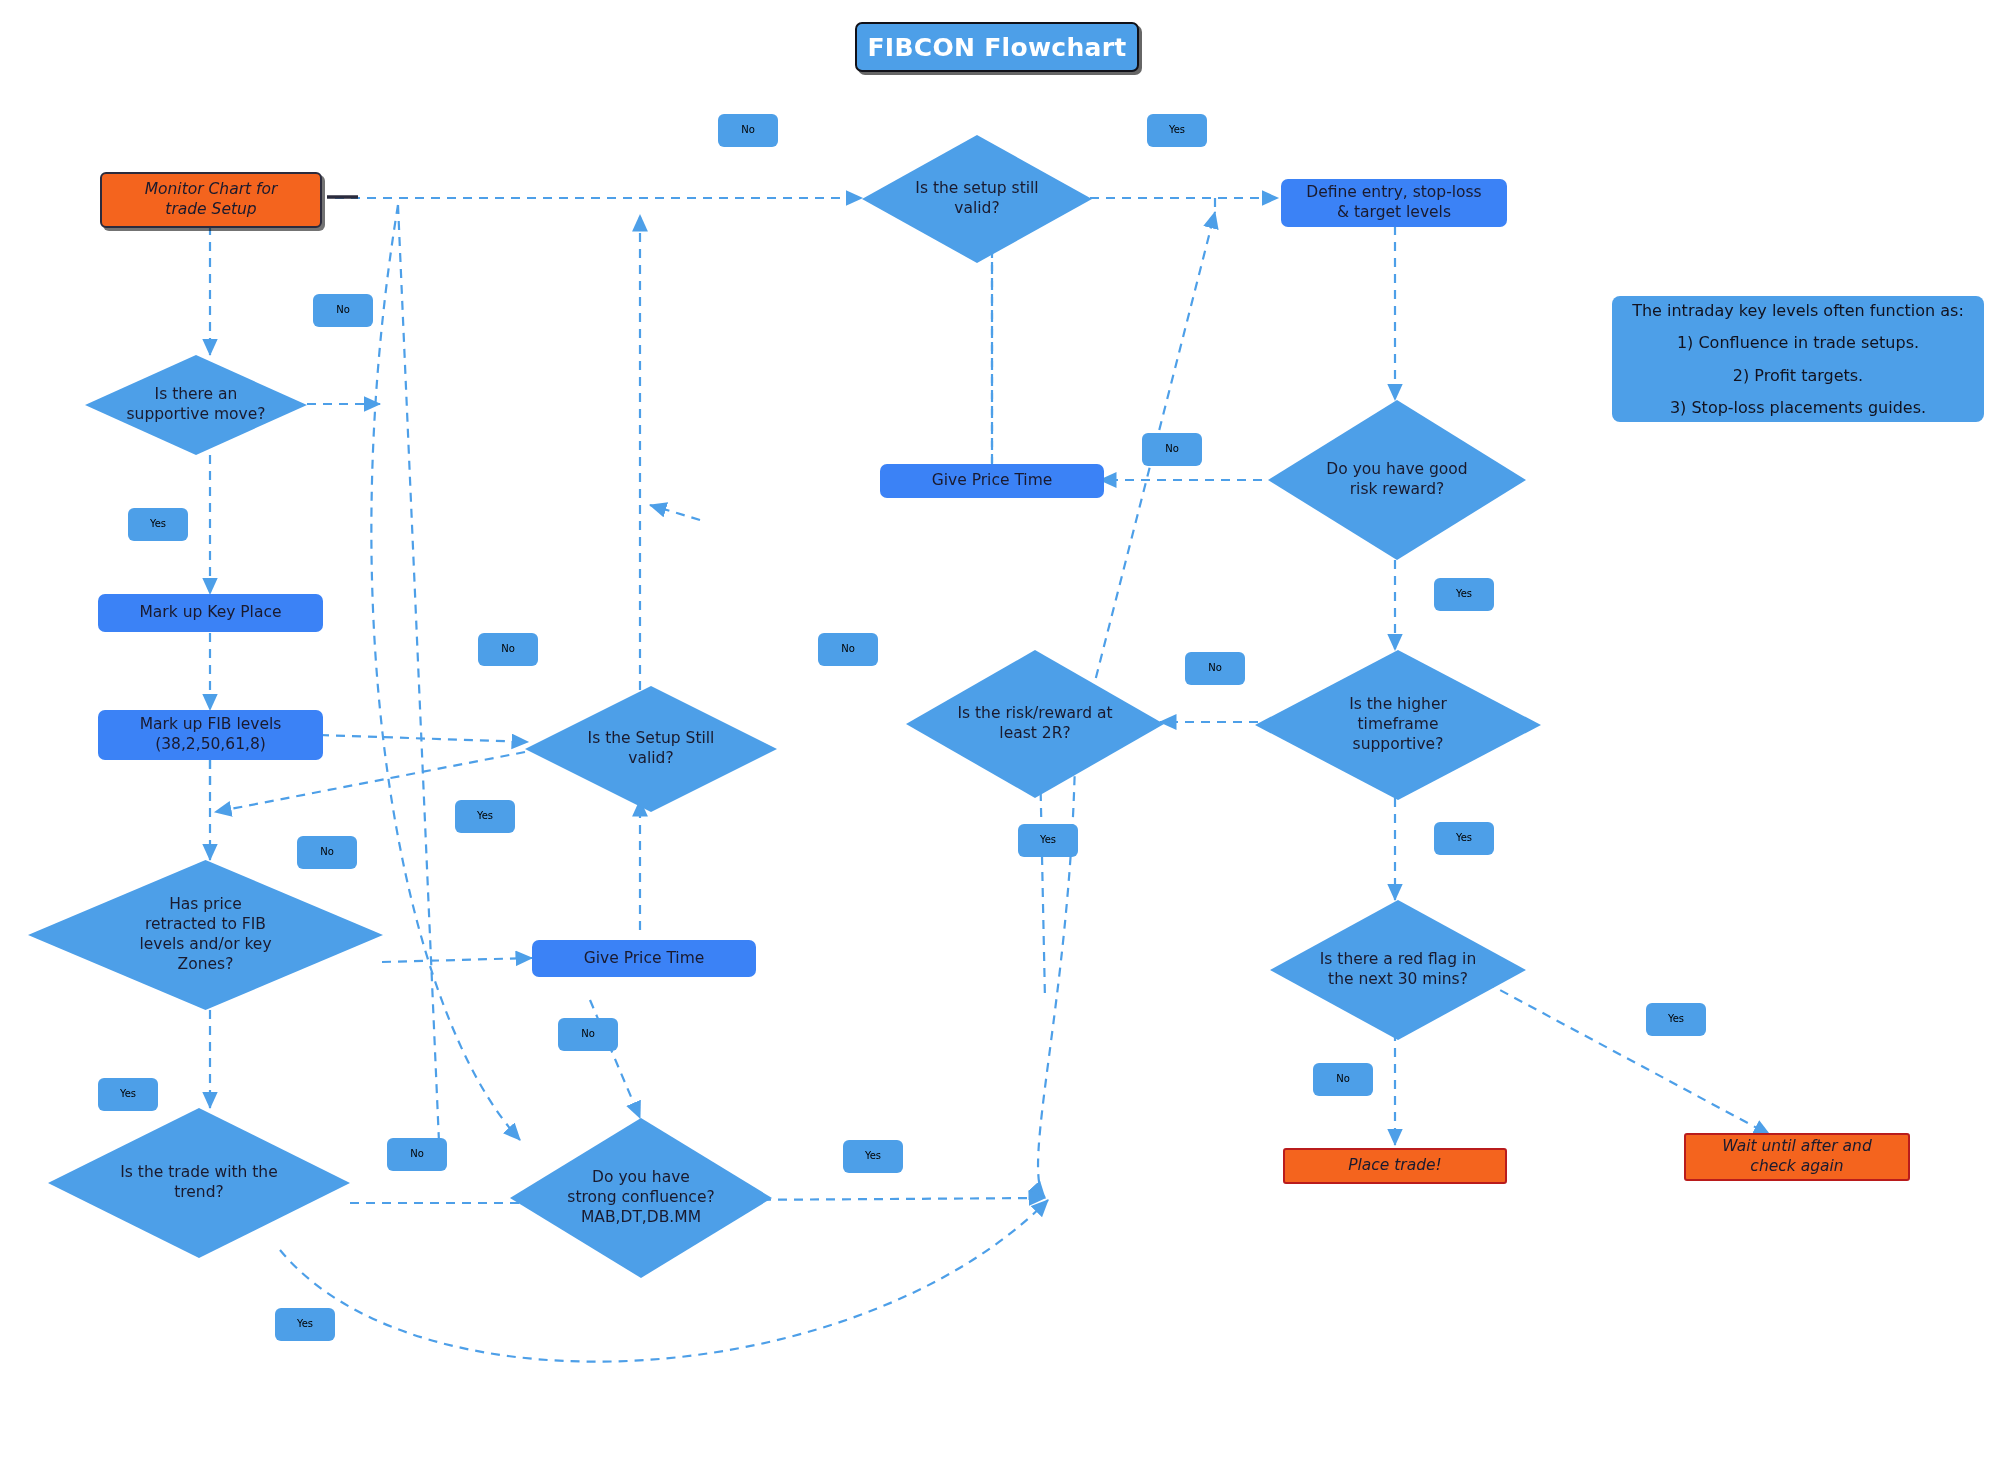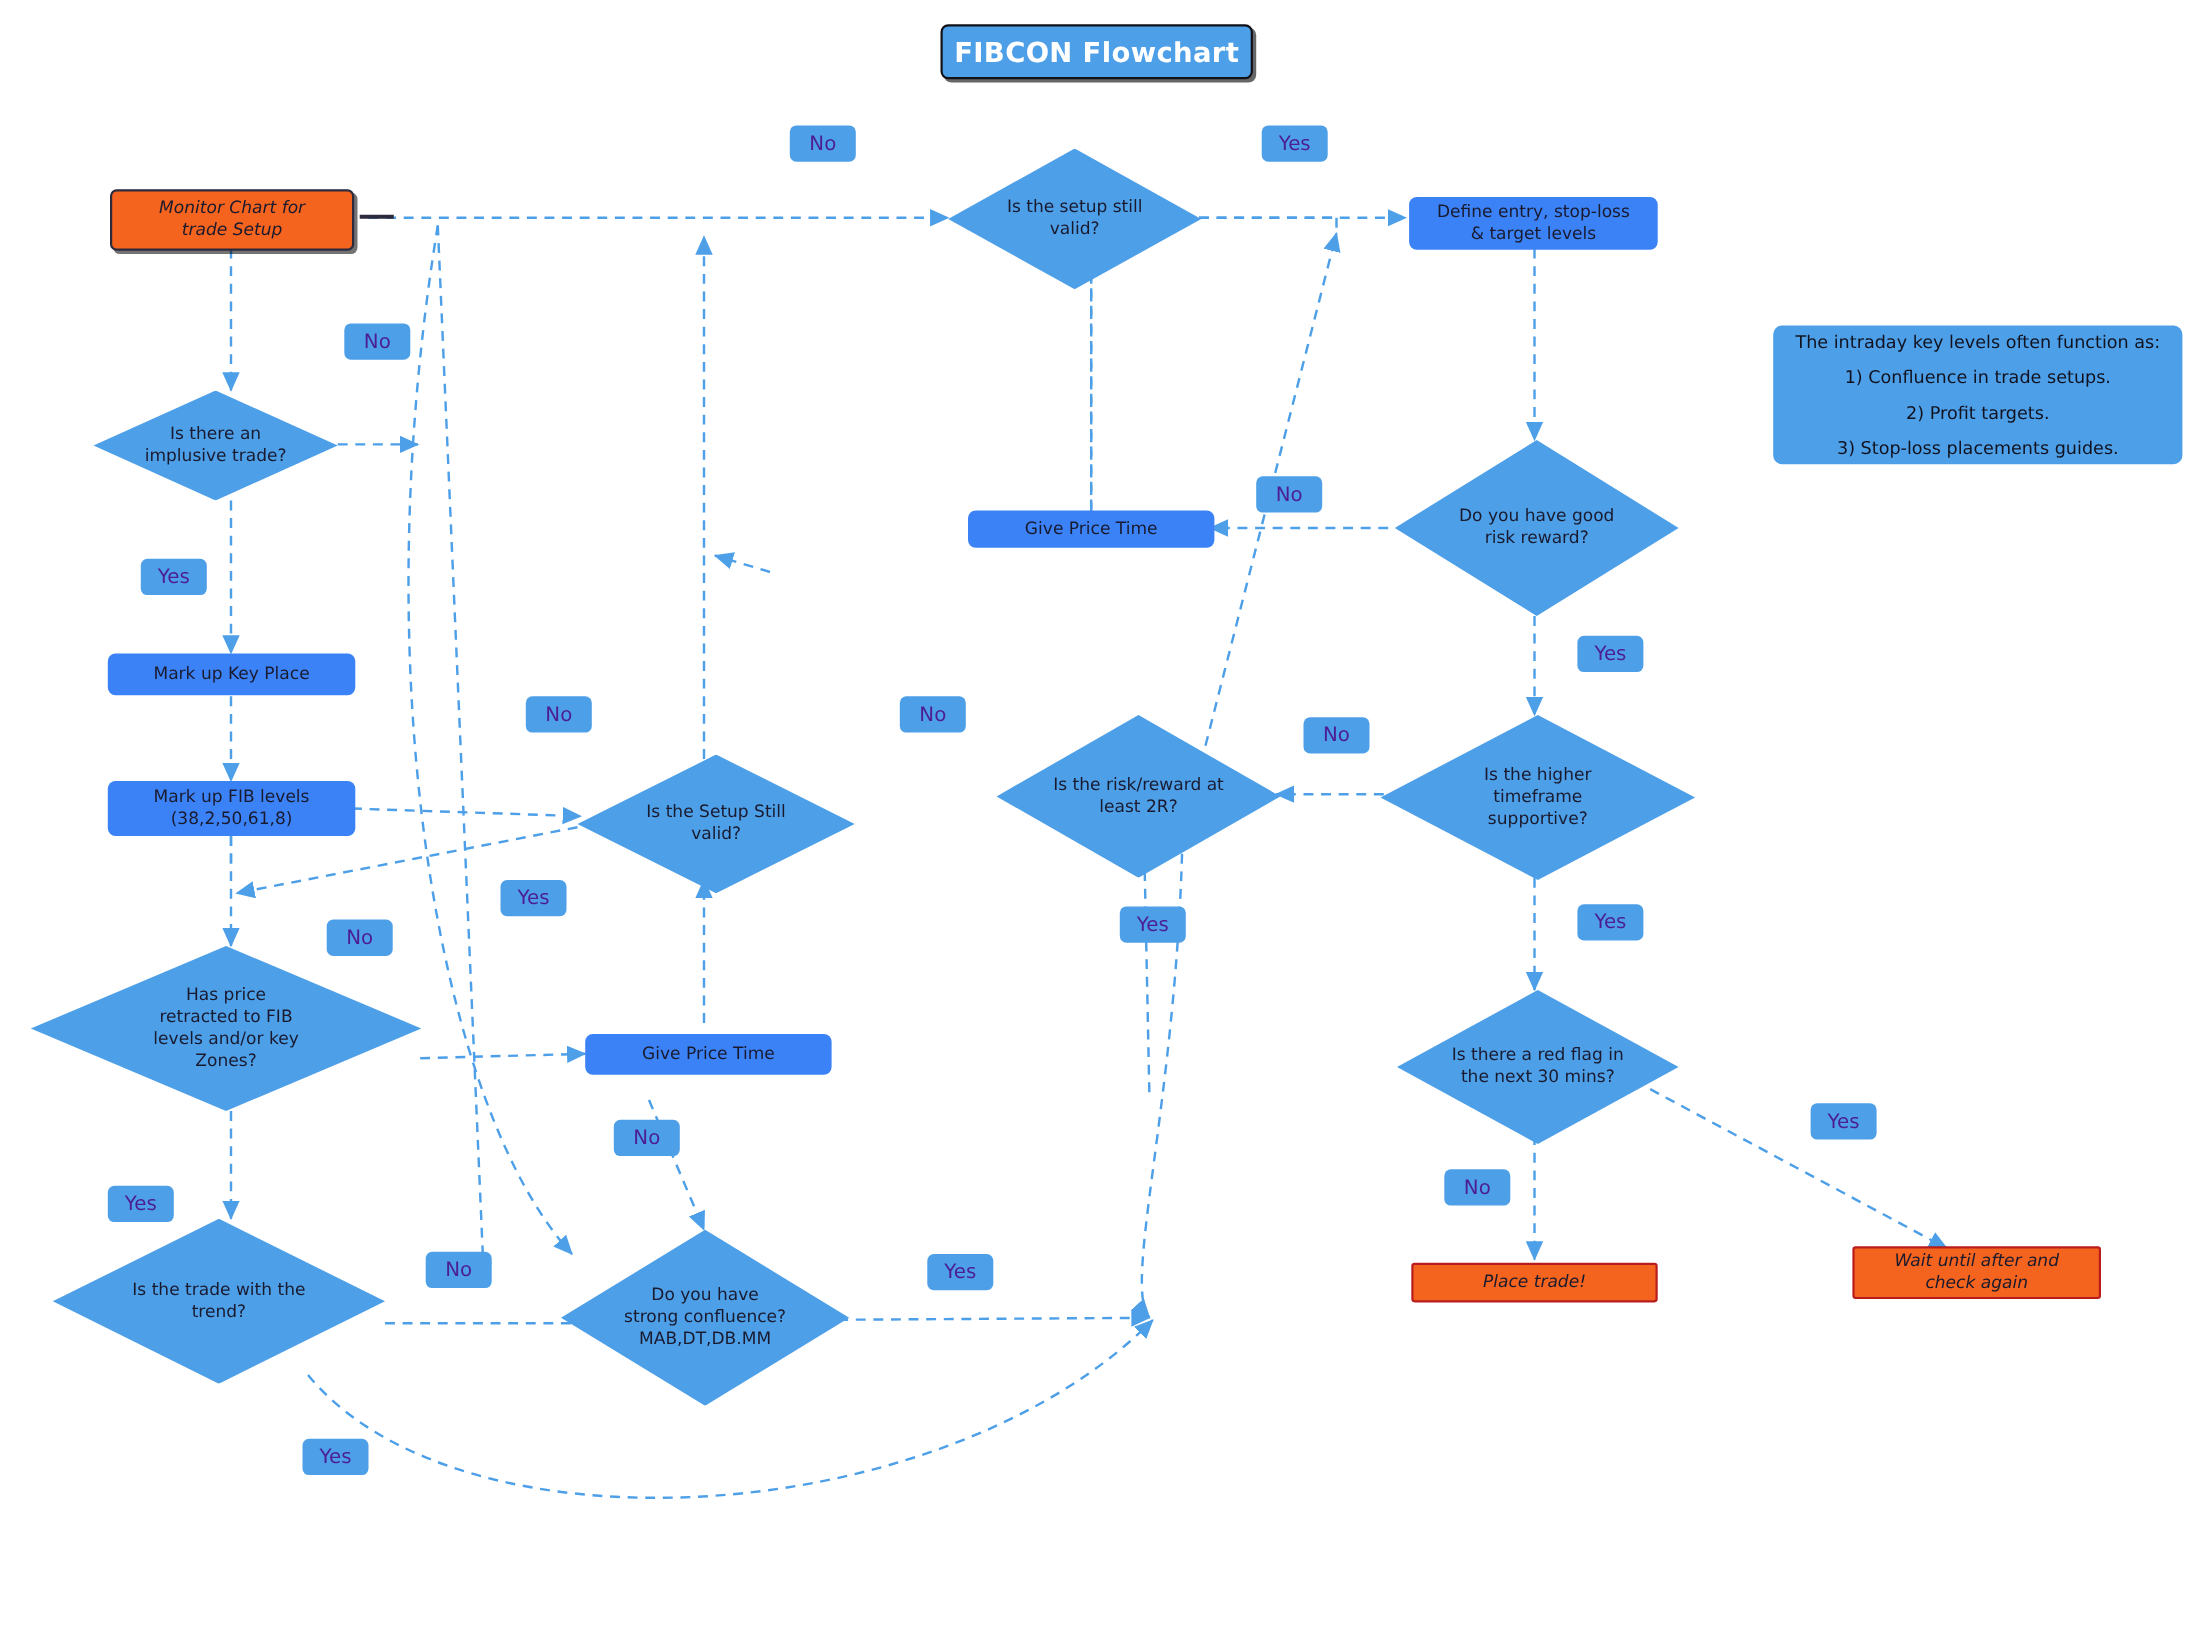--- a/index.html
+++ b/index.html
@@ -53,22 +53,22 @@
     border-radius: 6px;
     box-shadow: 3px 3px 0 rgba(0,0,0,0.55);
   }
   .term-end {
     border: 2px solid #b91c1c;
   }
   
   .chip {
     background: #4d9fe8;
     border-radius: 6px;
-    font-size: 18px;
-    color: #4c1d95;
+    font-size: 10px;
+    color: #000000;
   }
   
   .diamond {
     background: transparent;
   }
   .diamond .dshape {
     position: absolute;
     left: 0; top: 0;
     width: 100%;
     height: 100%;
@@ -207,21 +207,21 @@
     <span class="nline">2) Profit targets.</span>
     <span class="nline">3) Stop-loss placements guides.</span>
   </div>
 
   <div class="node term term-start" style="left:100px; top:172px; width:222px; height:56px;">Monitor Chart for
 trade Setup</div>
 
   <div class="node diamond" style="left:85px; top:355px; width:222px; height:100px;">
     <div class="dshape"></div>
     <div class="dtext">Is there an
-implusive trade?</div>
+supportive move?</div>
   </div>
 
   <div class="node proc" style="left:98px; top:594px; width:225px; height:38px;">Mark up Key Place</div>
 
   <div class="node proc" style="left:98px; top:710px; width:225px; height:50px;">Mark up FIB levels
 (38,2,50,61,8)</div>
 
   <div class="node diamond" style="left:48px; top:1108px; width:302px; height:150px;">
     <div class="dshape"></div>
     <div class="dtext">Is the trade with the

